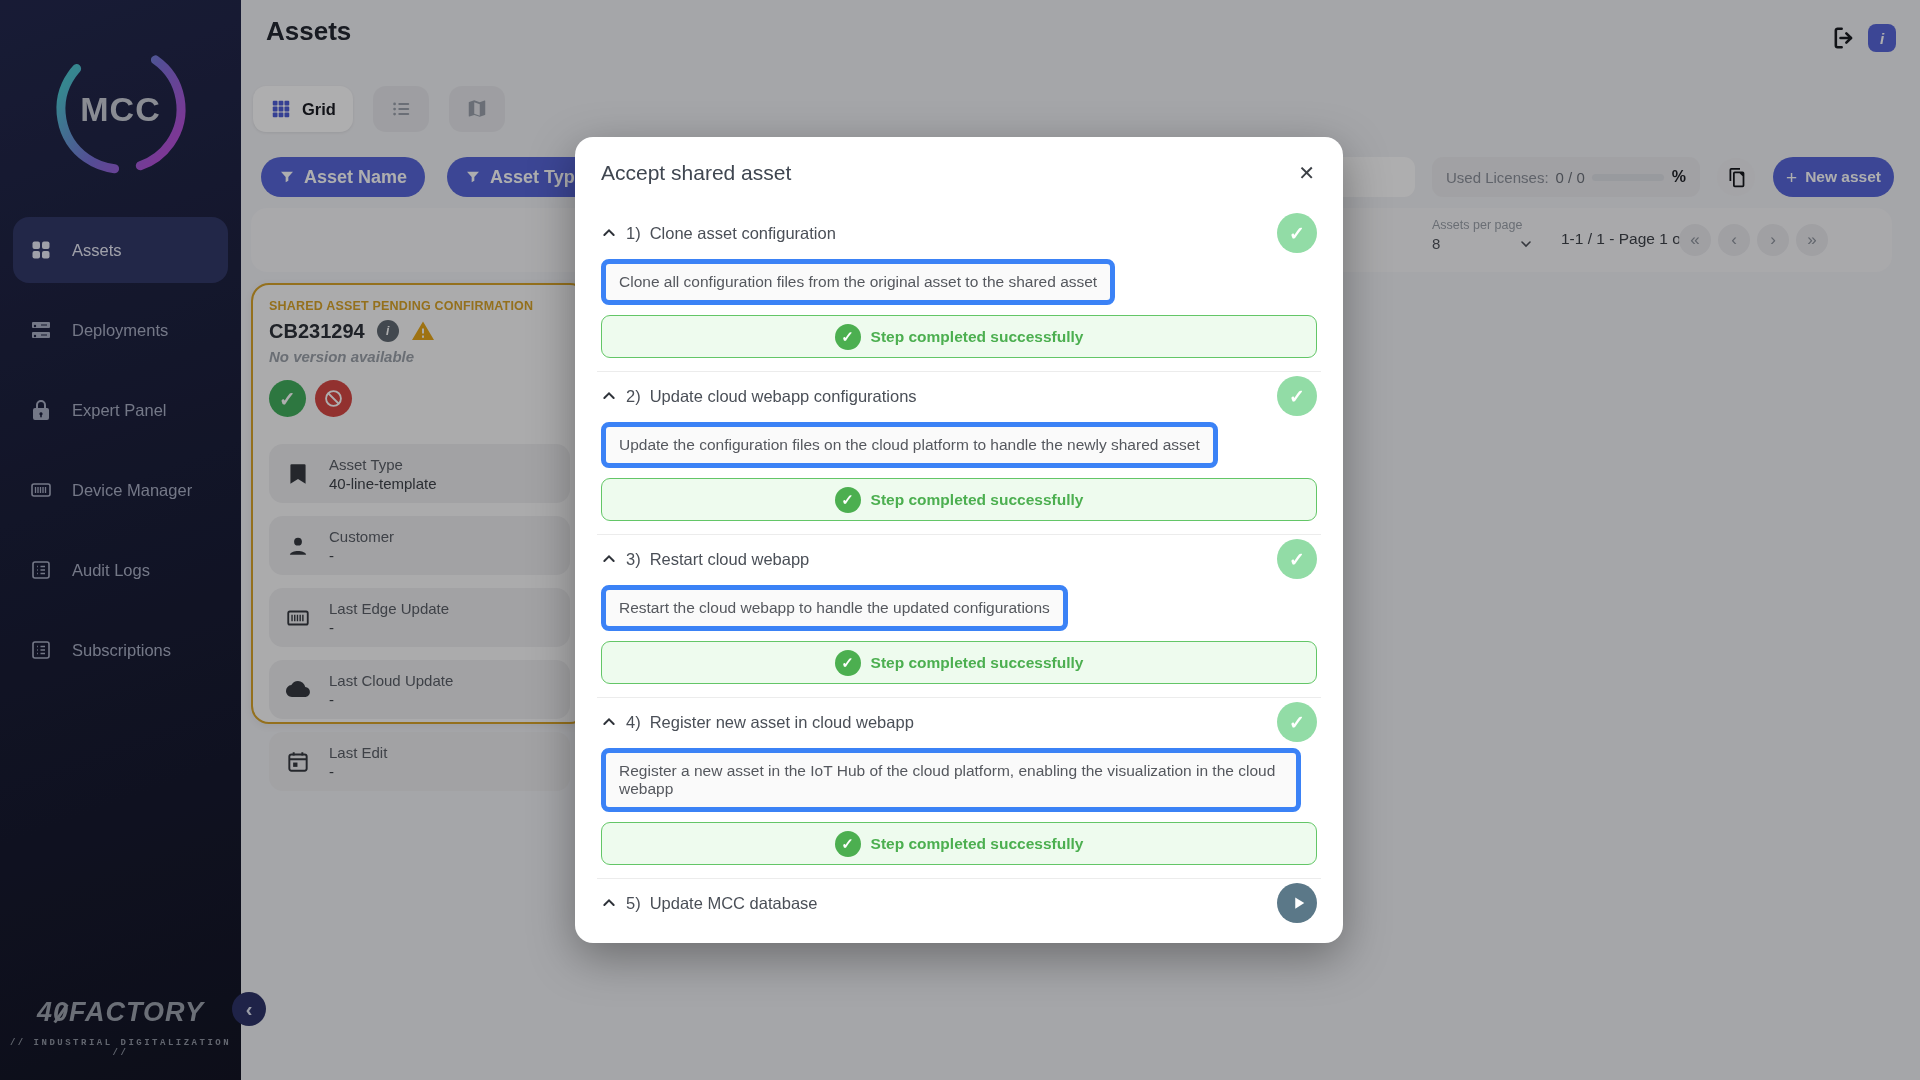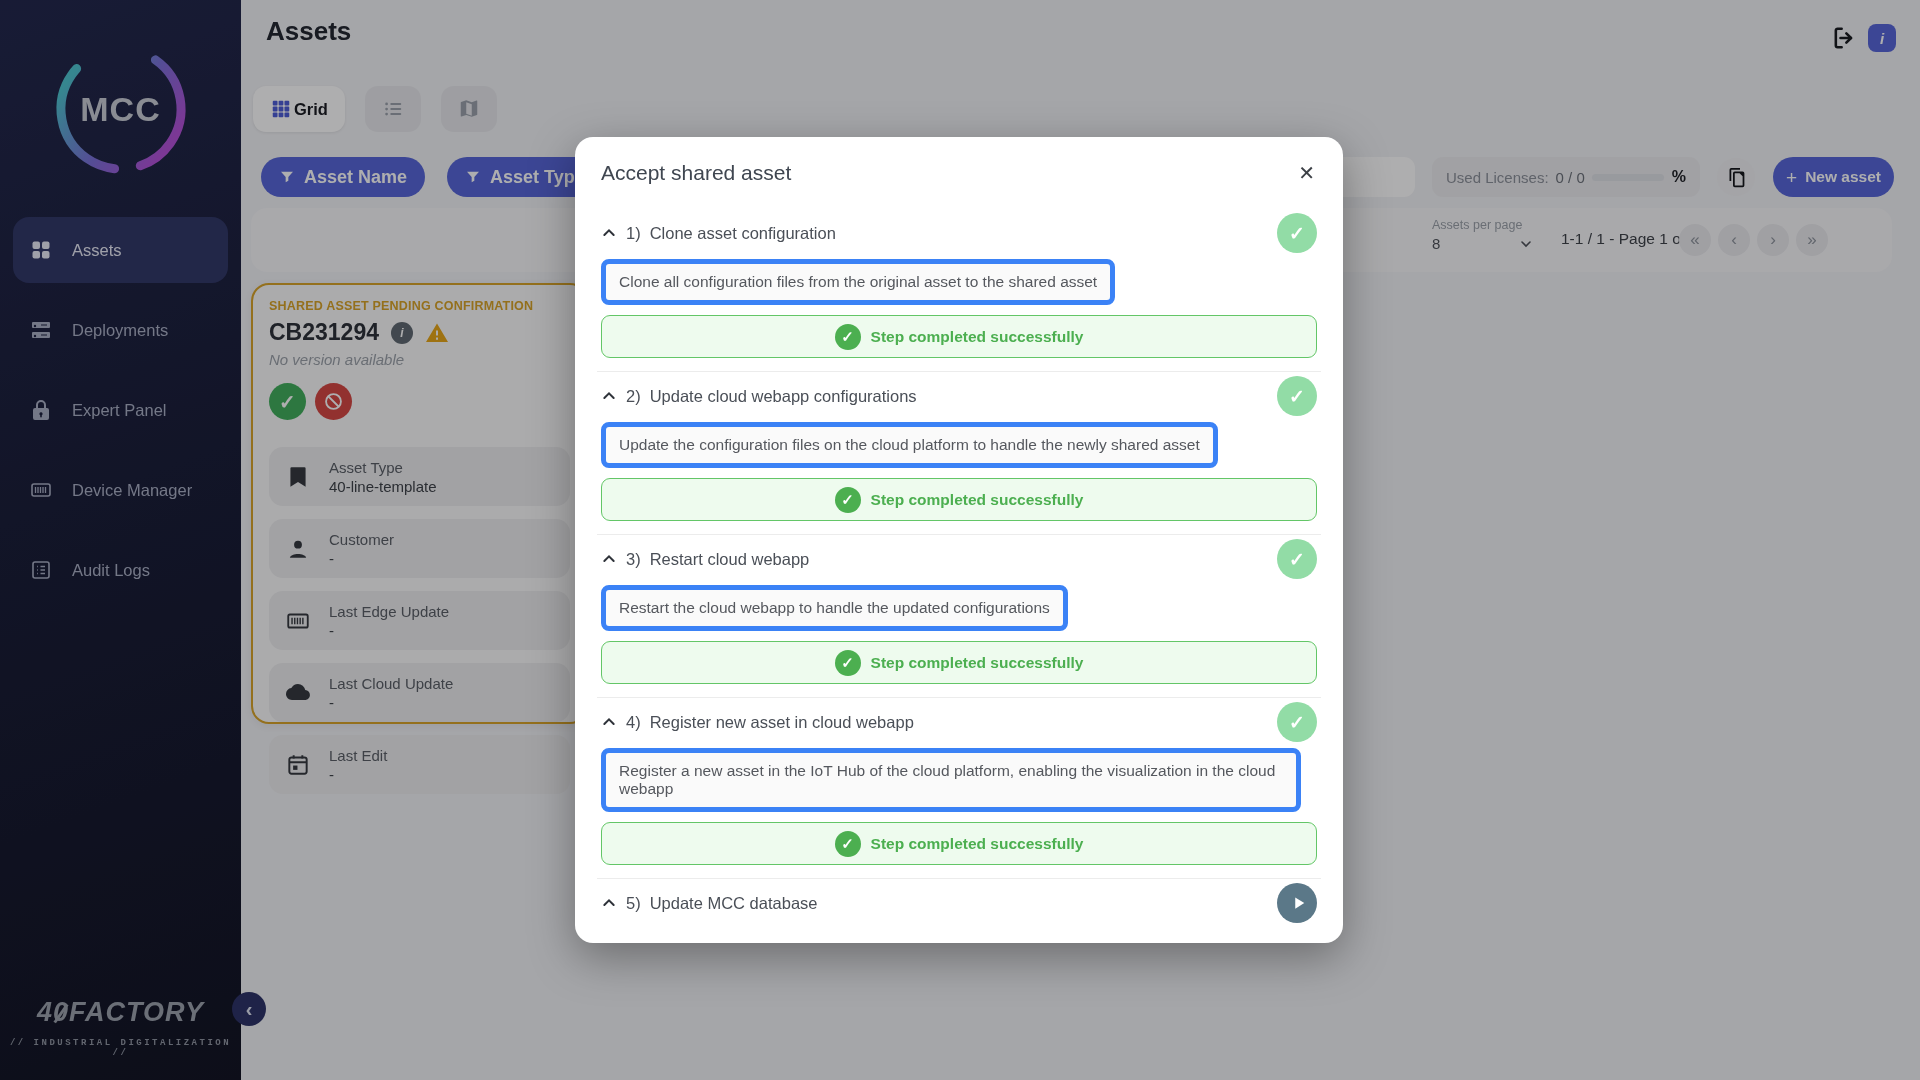--- a/index.html
+++ b/index.html
@@ -33,21 +33,21 @@
   .main { position:absolute; left:241px; top:0; width:1679px; height:1080px; }
   .page-title { position:absolute; left:25px; top:16px; font-size:26px; font-weight:700; color:#20242e; }
   .top-icons { position:absolute; right:24px; top:24px; display:flex; align-items:center; gap:10px; }
   .logout-btn { width:28px; height:28px; color:#16181d; cursor:pointer; }
   .logout-btn svg { width:28px; height:28px; }
   .info-btn { width:28px; height:28px; border-radius:8px; background:#5565d8; color:#fff; display:flex;
     align-items:center; justify-content:center; font-size:15px; font-weight:700; font-style:italic; cursor:pointer; }
 
   .toggles { position:absolute; left:12px; top:86px; display:flex; gap:20px; }
   .toggle-btn { height:46px; border-radius:13px; background:#e7e8ec; display:flex; align-items:center;
-    justify-content:center; gap:2px; padding:0 17px; cursor:pointer; color:#9aa0aa; }
+    justify-content:center; gap:10px; padding:0 17px; cursor:pointer; color:#9aa0aa; }
   .toggle-btn.active { background:#ffffff; color:#17191f; box-shadow:0 1px 3px rgba(0,0,0,.08); }
   .toggle-btn svg { width:22px; height:22px; }
   .toggle-label { font-size:16.5px; font-weight:600; }
   .grid-glyph { color:#4b5bd6; }
 
   .filter-row { position:absolute; left:20px; top:157px; display:flex; gap:22px; }
   .chip { height:40px; border-radius:20px; background:#5565d8; color:#fff; display:flex; align-items:center;
     gap:9px; padding:0 18px; cursor:pointer; }
   .chip svg { width:16px; height:16px; }
   .chip-label { font-size:18px; font-weight:600; white-space:nowrap; }
@@ -77,26 +77,26 @@
   .page-info { position:absolute; left:1310px; top:22px; font-size:15.5px; color:#3c4046; white-space:nowrap; }
   .pager { position:absolute; left:1428px; top:16px; display:flex; gap:7px; }
   .pager-btn { width:32px; height:32px; border-radius:50%; background:#eaeaed; color:#8d939c;
     display:flex; align-items:center; justify-content:center; font-size:17px; cursor:pointer; }
 
   
   .card { position:absolute; left:10px; top:283px; width:337px; height:441px; border-radius:18px;
     background:#fbfbfb; border:2px solid #d9a326; padding:14px 16px; box-shadow:0 2px 8px rgba(0,0,0,.06); }
   .card-badge { font-size:12.5px; font-weight:800; color:#d9a326; letter-spacing:.2px; }
   .card-name-row { display:flex; align-items:center; gap:12px; margin-top:6px; }
-  .card-name { font-size:23px; font-weight:800; color:#2b2f36; }
+  .card-name { font-size:20px; font-weight:800; color:#2b2f36; }
   .card-info { width:22px; height:22px; border-radius:50%; background:#5f6870; color:#fff; font-size:12px;
     font-weight:700; font-style:italic; display:flex; align-items:center; justify-content:center; cursor:pointer; }
   .card-warn { width:24px; height:24px; color:#e7a615; }
   .card-warn svg { width:24px; height:24px; }
-  .card-version { font-size:15px; font-style:italic; color:#9aa0a8; margin-top:5px; }
+  .card-version { font-size:15px; font-style:italic; color:#9aa0a8; margin-top:5px;font-weight:bold; }
   .card-actions { display:flex; gap:9px; margin-top:15px; }
   .act-btn { width:37px; height:37px; border-radius:50%; display:flex; align-items:center; justify-content:center; color:#fff; cursor:pointer; }
   .act-accept { background:#3fae5a; font-size:20px; font-weight:700; }
   .act-reject { background:#d64540; }
   .act-reject svg { width:21px; height:21px; }
   .card-rows { margin-top:27px; }
   .crow { display:flex; align-items:center; gap:18px; height:59px; border-radius:14px; background:#ededef;
     padding:0 16px; margin-bottom:13px; }
   .crow-icon { width:26px; height:26px; color:#33373d; flex:0 0 26px; }
   .crow-icon svg { width:26px; height:26px; }
@@ -191,20 +191,29 @@
       </div>
       <div class="nav-item">
         <span class="nicon">
           <svg viewBox="0 0 24 24" fill="none" stroke="currentColor" stroke-width="1.6">
               <rect x="4" y="4" width="16" height="16" rx="2"></rect>
               <path d="M8 8.5h.8M8 12h.8M8 15.5h.8M11.5 8.5H16M11.5 12H16M11.5 15.5H16" stroke-width="1.5"></path>
             </svg>
         </span>
         <span class="nav-label">Audit Logs</span>
       </div>
+      <div class="nav-item">
+        <span class="nicon">
+          <svg viewBox="0 0 24 24" fill="none" stroke="currentColor" stroke-width="1.6">
+              <rect x="4" y="4" width="16" height="16" rx="2"></rect>
+              <path d="M8 8.5h.8M8 12h.8M8 15.5h.8M11.5 8.5H16M11.5 12H16M11.5 15.5H16" stroke-width="1.5"></path>
+            </svg>
+        </span>
+        <span class="nav-label">Subscriptions</span>
+      </div>
     </nav>
 
     <div class="side-footer">
       <div class="brand-main"><span>4</span><span class="brand-zero">0</span><span>FACTORY</span></div>
       <div class="brand-sub">//  INDUSTRIAL  DIGITALIZATION  //</div>
     </div>
   </aside>
   <div class="collapse-btn">
     <span>‹</span>
   </div>

